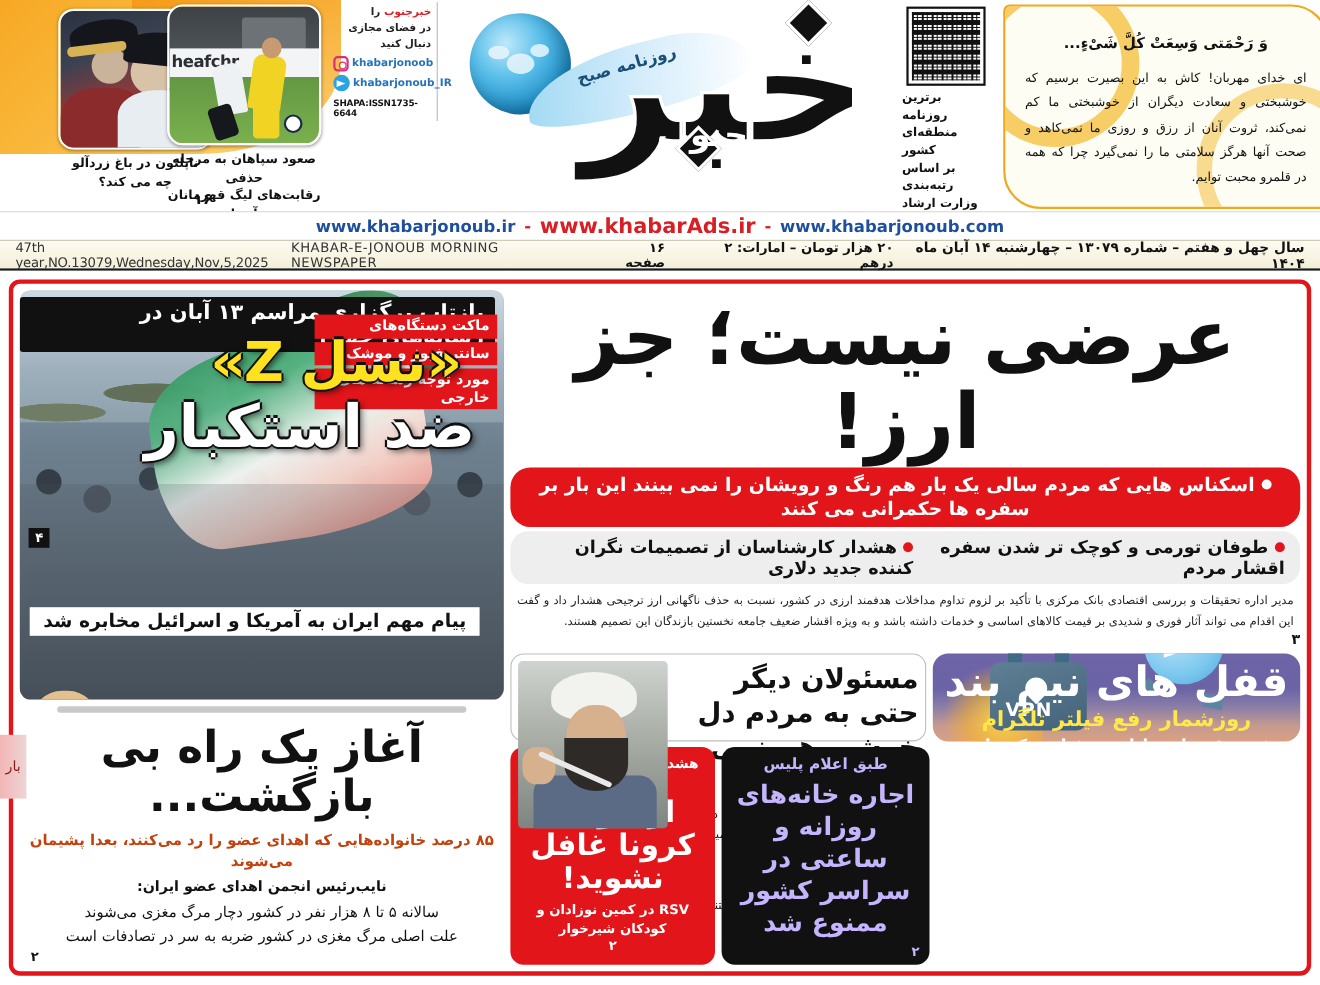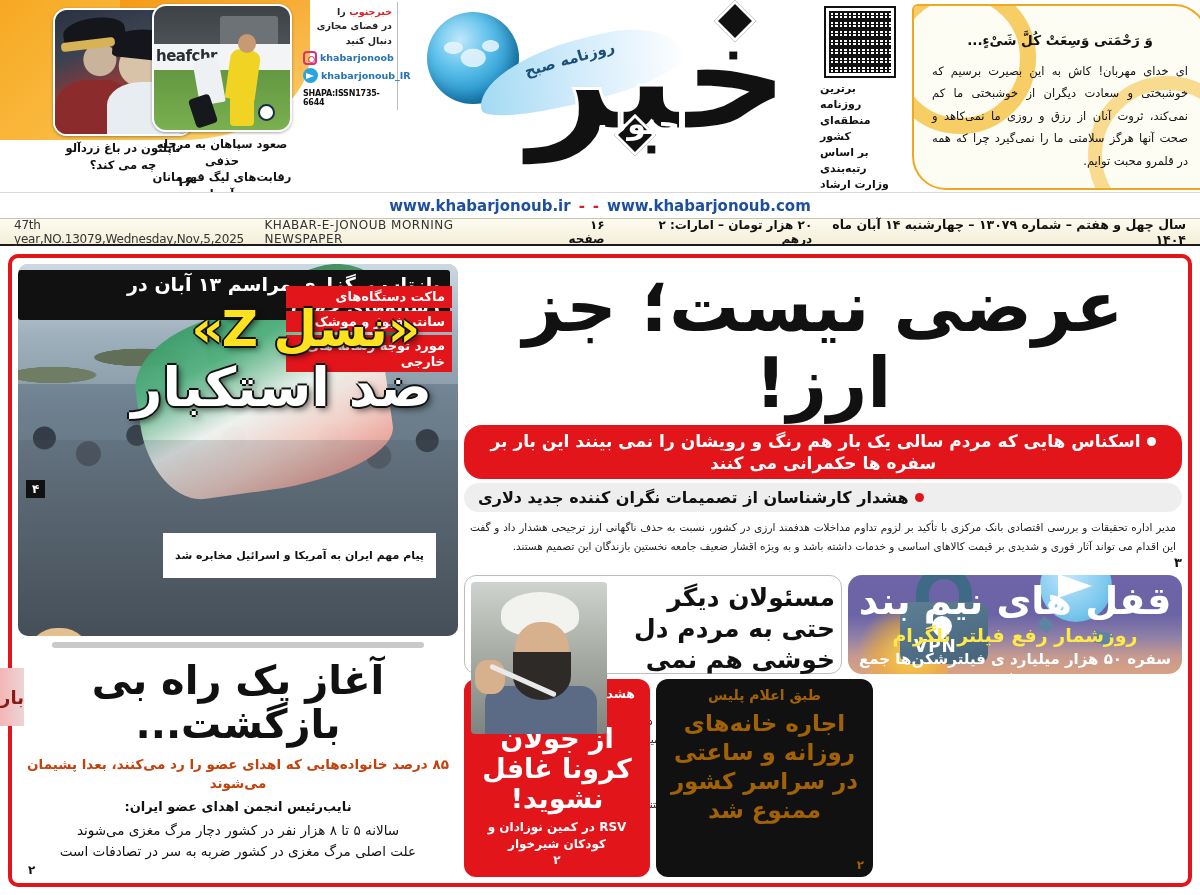--- a/index.html
+++ b/index.html
@@ -252,22 +252,22 @@
   .row3{display:flex;flex-direction:row-reverse;gap:6px;height:198px;}
   .corona{
     width:186px;background:#e2151b;border-radius:12px;padding:7px 8px;
     direction:rtl;text-align:center;color:#fff;
   }
   .cor-k{font-size:12.5px;font-weight:bold;line-height:1.35;}
   .cor-big{font-size:27px;font-weight:bold;line-height:1.12;margin-top:4px;letter-spacing:-1px;}
   .cor-s{font-size:12px;font-weight:bold;line-height:1.4;margin-top:5px;}
   .cor-pg{font-size:12px;font-weight:bold;}
   .police{
-    width:217px;background:#111;border-radius:12px;padding:7px 8px;
-    direction:rtl;text-align:center;color:#a16207;position:relative;
+    width:189px;background:#111;border-radius:12px;padding:7px 8px;
+    direction:rtl;text-align:center;color:#c4b5fd;position:relative;
   }
   .pol-k{font-size:14px;font-weight:bold;line-height:1.35;}
   .pol-big{font-size:23px;font-weight:bold;line-height:1.26;margin-top:4px;letter-spacing:-1px;}
   .pol-pg{position:absolute;right:9px;bottom:5px;font-size:12px;font-weight:bold;}
 
   
   .hero{
     position:relative;height:406px;border-radius:10px;overflow:hidden;
     background:linear-gradient(180deg,#9fb6c6 0%, #7d94a6 18%, #6d7f8d 40%, #56606a 100%);
   }
@@ -324,42 +324,42 @@
     direction:rtl;z-index:6;letter-spacing:-3px;
     text-shadow:-2px 0 #111,2px 0 #111,0 -2px #111,0 2px #111,3px 3px 7px rgba(0,0,0,.65);
   }
   .hero-redstack{position:absolute;right:6px;top:22px;width:166px;z-index:6;}
   .hero-redstack div{
     background:#e2151b;color:#fff;font-size:13px;font-weight:bold;
     padding:3px 7px;margin-bottom:3px;direction:rtl;text-align:right;line-height:1.2;
   }
   .hero-footbar{
     position:absolute;right:22px;bottom:58px;background:#fff;color:#111;
-    font-size:11px;font-weight:bold;padding:16px 12px;direction:rtl;z-index:6;
+    font-size:17px;font-weight:bold;padding:3px 12px;direction:rtl;z-index:6;
   }
   .hero-pg{
     position:absolute;left:8px;bottom:138px;background:#111;color:#fff;
     font-size:12px;font-weight:bold;padding:2px 6px;z-index:6;
   }
 
   .hero-sep{height:7px;background:#c9c9c9;border-radius:4px;margin:0 34px;}
 
   .organ{padding:4px 6px 0 6px;direction:rtl;text-align:center;}
   .organ-h{font-size:40px;font-weight:bold;color:#111;line-height:1.1;letter-spacing:-2px;}
   .organ-s1{font-size:13.5px;font-weight:bold;color:#c2410c;margin-top:9px;line-height:1.4;}
   .organ-s2{font-size:13px;font-weight:bold;color:#111;margin-top:6px;}
   .organ-s3{font-size:13.5px;color:#111;margin-top:6px;line-height:1.6;}
   .organ-pg{font-size:12px;font-weight:bold;color:#111;text-align:left;direction:rtl;padding-left:4px;}
 
   .side-tab{
     position:absolute;left:0;top:420px;width:24px;height:58px;
     background:linear-gradient(90deg,#f3b5b5,#edd5d5);
     display:flex;align-items:center;justify-content:center;z-index:9;
   }
-  .side-tab span{font-size:18px;font-weight:bold;color:#8a1a1a;direction:rtl;}
+  .side-tab span{font-size:13px;font-weight:normal;color:#8a1a1a;direction:rtl;}
 </style>
 </head>
 <body>
 
 <div class="page">
 
   <div class="masthead">
     <div class="orange-swoosh"></div>
     <div class="orange-swoosh2"></div>
 
@@ -436,20 +436,21 @@
       <div class="quote-inner">
         <div class="ayah">وَ رَحْمَتی وَسِعَتْ کُلَّ شَیْءٍ...</div>
         <div class="quote-body">ای خدای مهربان! کاش به این بصیرت برسیم که خوشبختی و سعادت دیگران از خوشبختی ما کم نمی‌کند، ثروت آنان از رزق و روزی ما نمی‌کاهد و صحت آنها هرگز سلامتی ما را نمی‌گیرد چرا که همه در قلمرو محبت توایم.</div>
       </div>
     </div>
   </div>
 
   <div class="url-bar">
     <span class="u1">www.khabarjonoub.ir</span>
     <span class="usep">-</span>
+    <span class="u2">www.khabarAds.ir</span>
     <span class="usep">-</span>
     <span class="u3">www.khabarjonoub.com</span>
   </div>
 
   <div class="info-bar">
     <span class="info-date">سال چهل و هفتم – شماره ۱۳۰۷۹ – چهارشنبه ۱۴ آبان ماه ۱۴۰۴</span>
     <span class="info-price">۲۰ هزار تومان – امارات: ۲ درهم</span>
     <span class="info-pages">۱۶ صفحه</span>
     <span class="info-en">KHABAR-E-JONOUB MORNING NEWSPAPER</span>
     <span class="spacer"></span>
@@ -523,20 +524,23 @@
 
         <div>
           <div class="lead-head">عرضی نیست؛ جز ارز!</div>
           <div class="lead-bar">
             <span class="bul-w"></span><span>اسکناس هایی که مردم سالی یک بار هم رنگ و رویشان را نمی بینند این بار بر سفره ها حکمرانی می کنند</span>
           </div>
           <div class="lead-sub-row">
             <div class="lead-sub">
               <span class="bul-r"></span><span>هشدار کارشناسان از تصمیمات نگران کننده جدید دلاری</span>
             </div>
+            <div class="lead-sub">
+              <span class="bul-r"></span><span>طوفان تورمی و کوچک تر شدن سفره اقشار مردم</span>
+            </div>
           </div>
           <div class="lead-deck">مدیر اداره تحقیقات و بررسی اقتصادی بانک مرکزی با تأکید بر لزوم تداوم مداخلات هدفمند ارزی در کشور، نسبت به حذف ناگهانی ارز ترجیحی هشدار داد و گفت این اقدام می تواند آثار فوری و شدیدی بر قیمت کالاهای اساسی و خدمات داشته باشد و به ویژه اقشار ضعیف جامعه نخستین بازندگان این تصمیم هستند.</div>
           <div class="pgnum">۳</div>
         </div>
 
         <div class="row2">
           <div class="cleric-card">
             <div class="cleric-photo">
               <div class="cl-body"></div>
                 <div class="cl-turban"></div>

